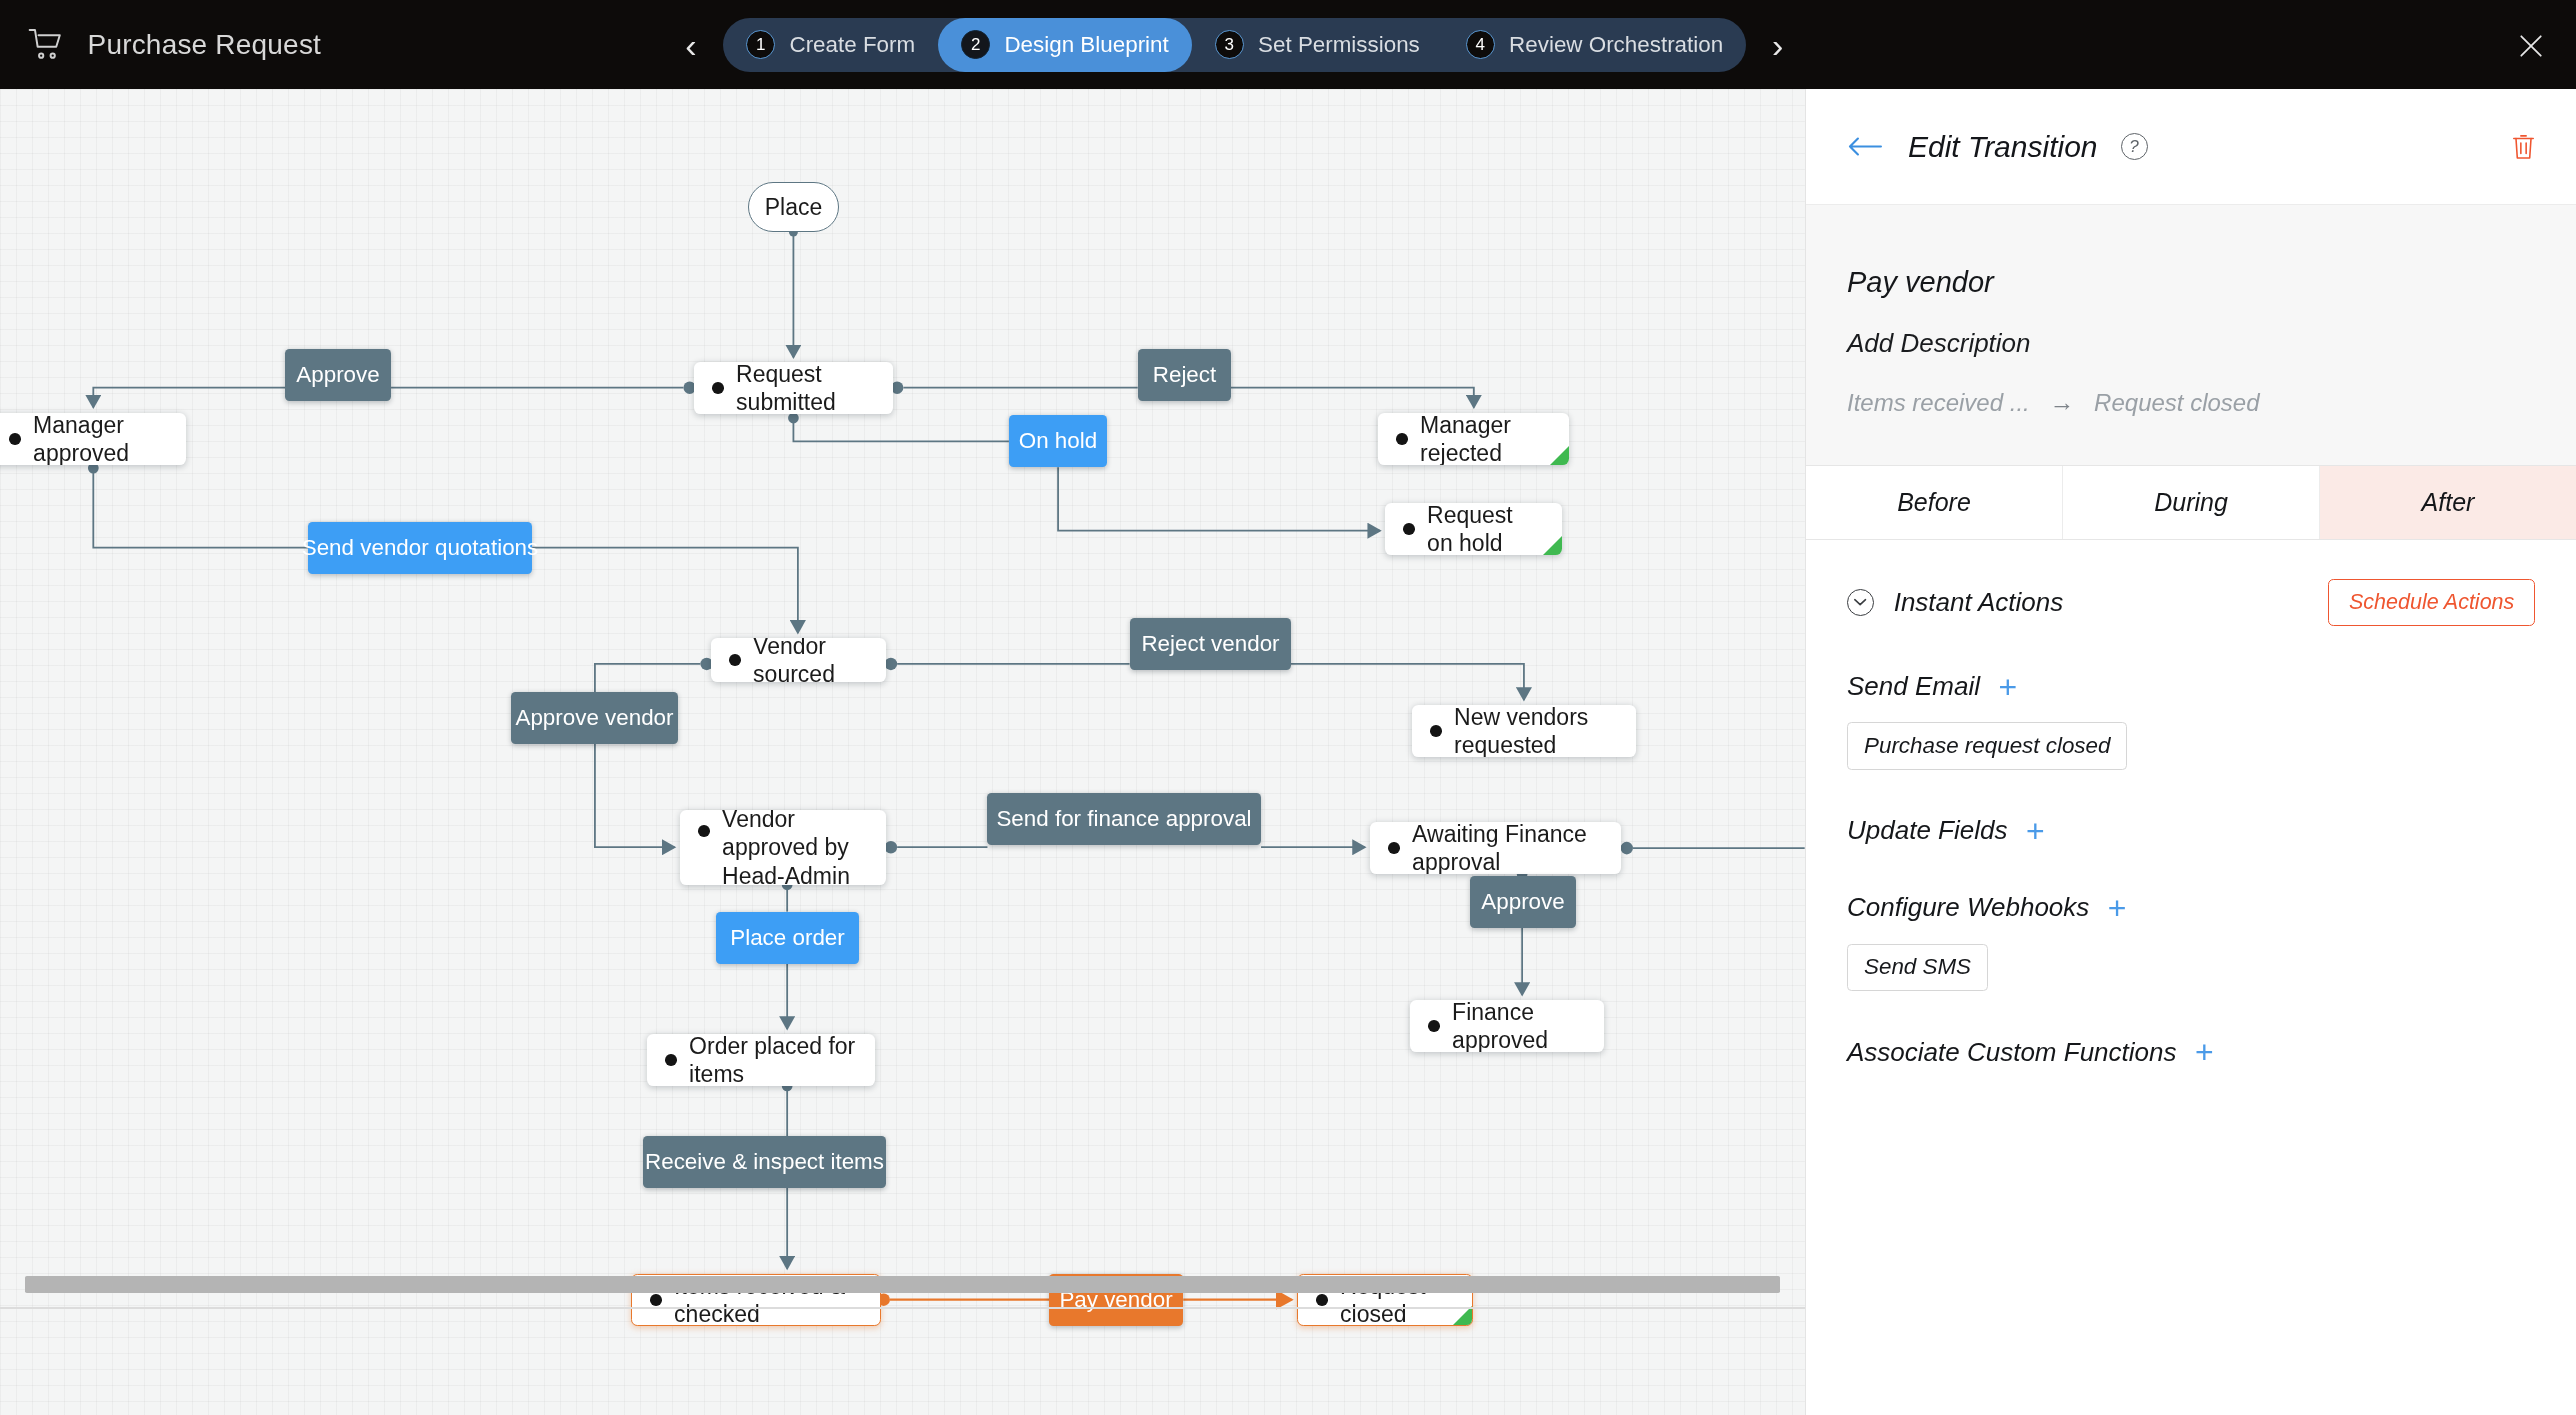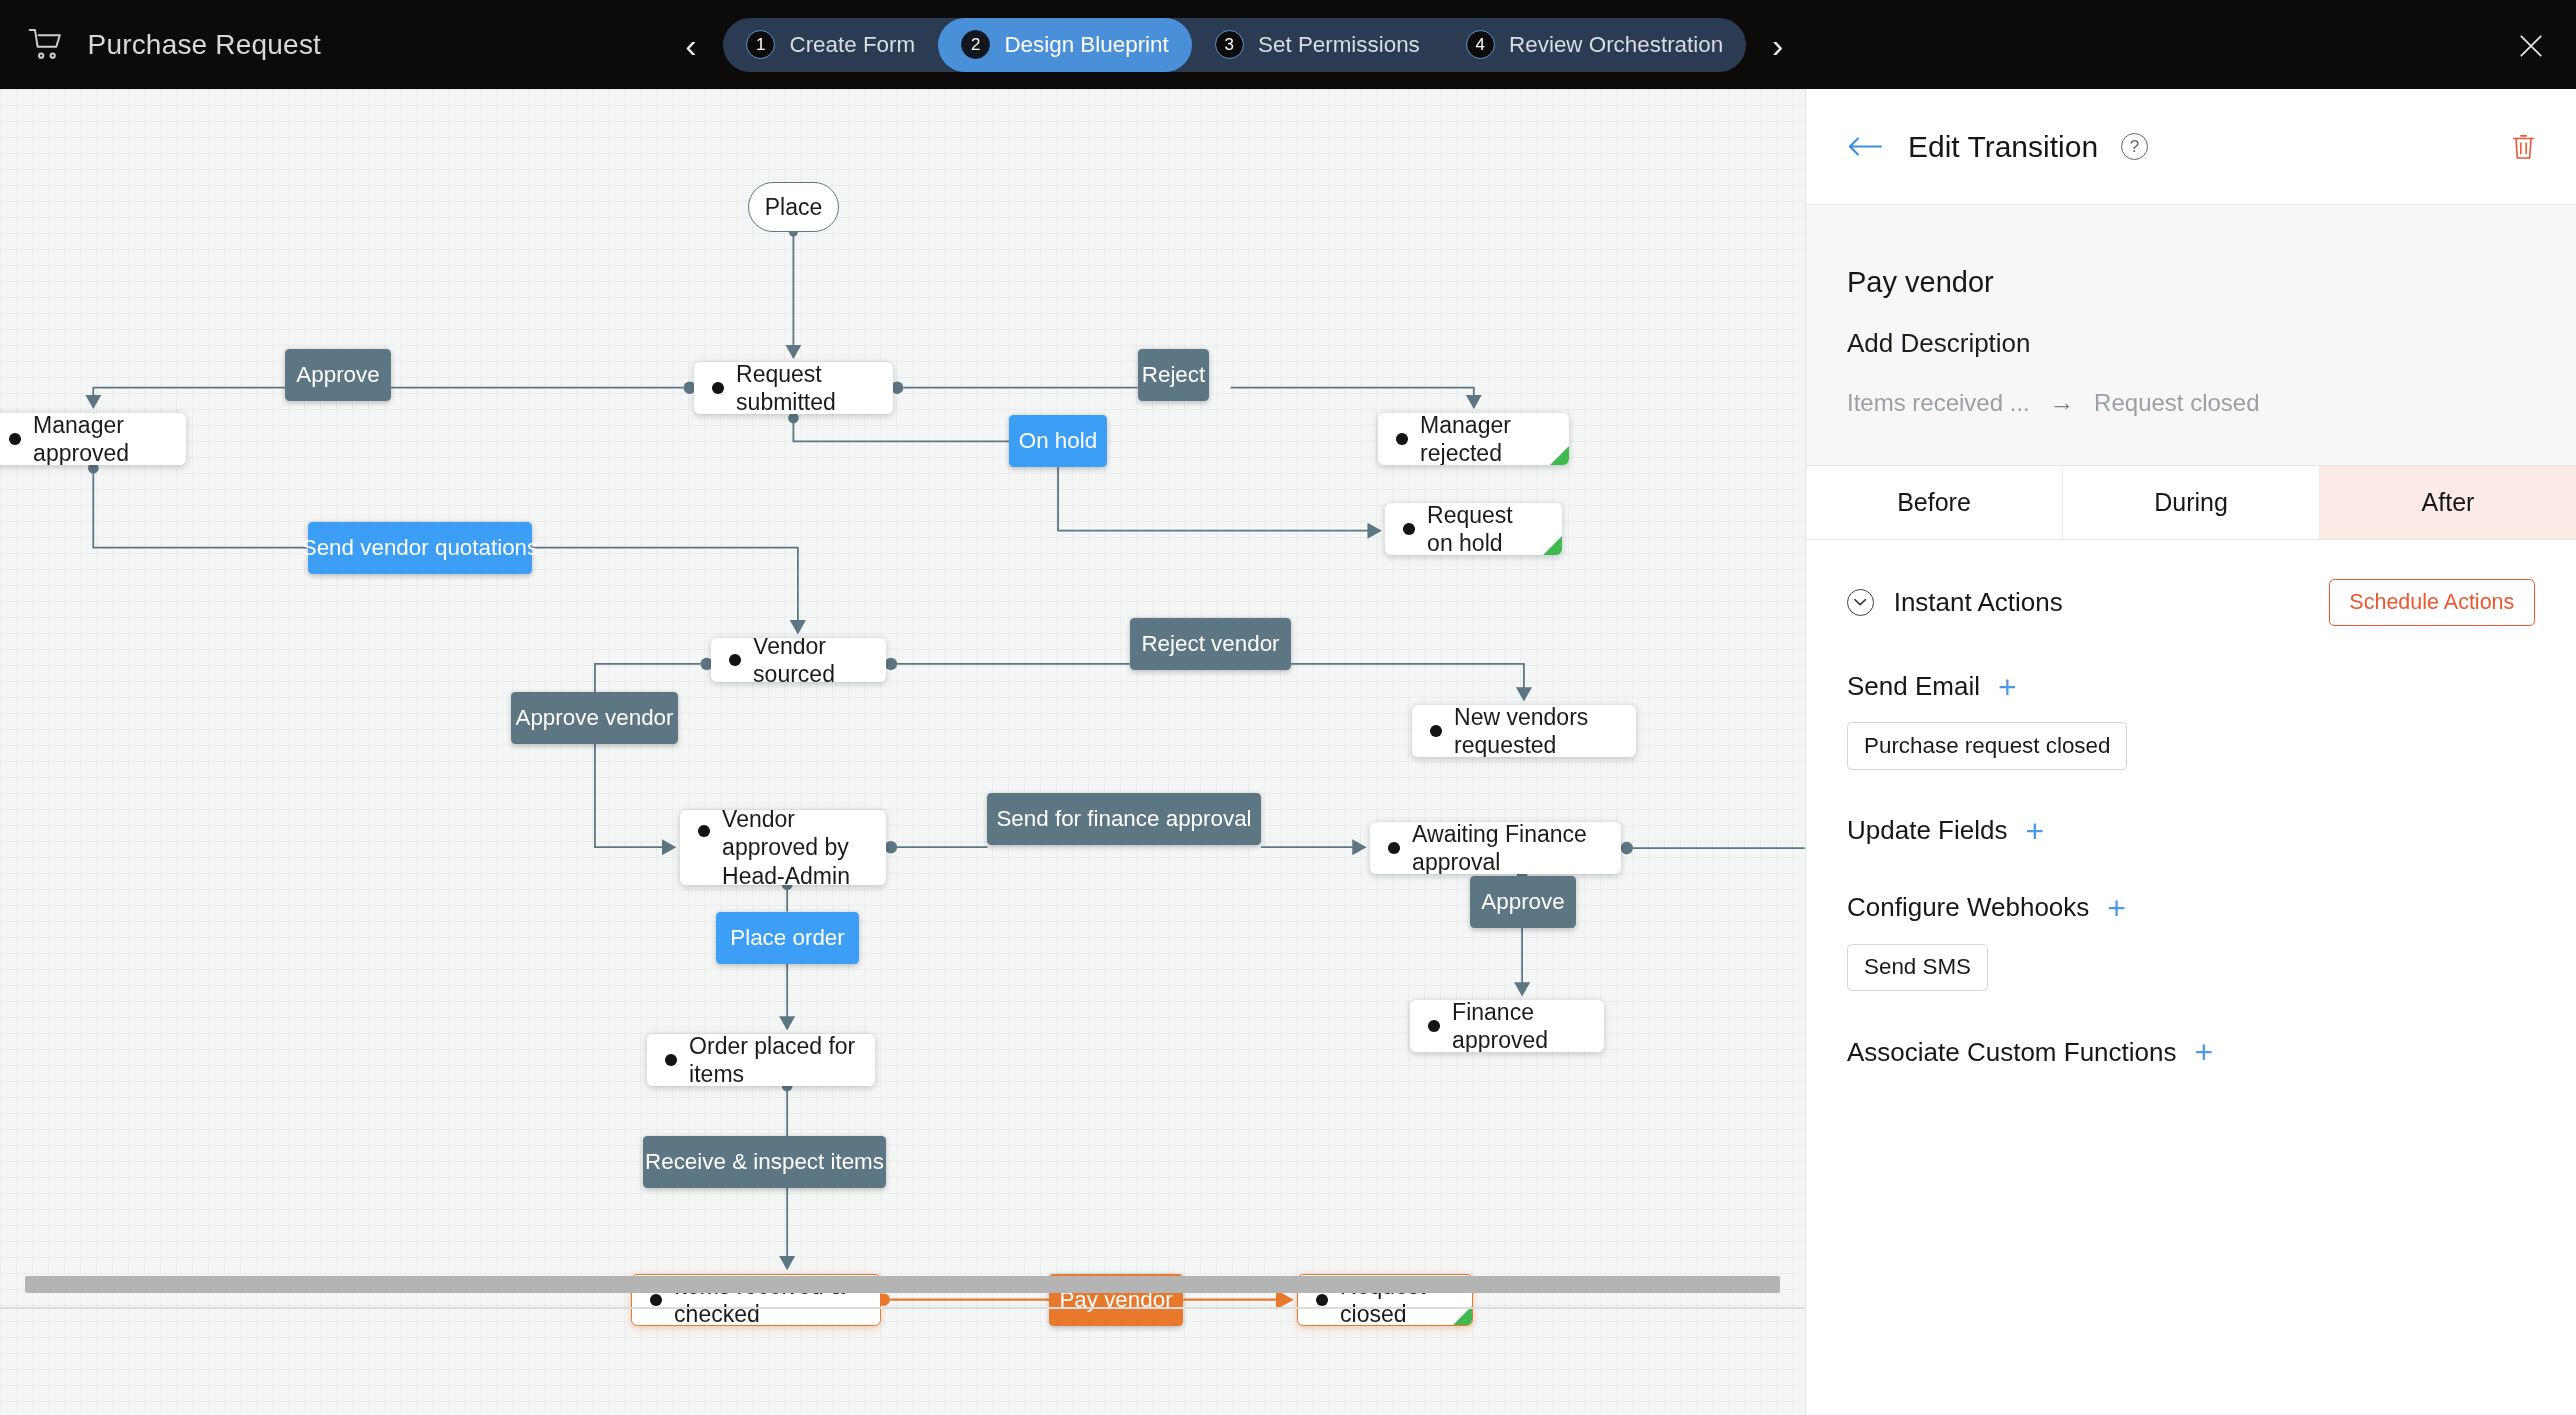--- a/index.html
+++ b/index.html
@@ -120,21 +120,21 @@
     background: #b4b4b4; border-radius: 1.8px; cursor: pointer;
   }
   .canvas-divider {
     position: absolute; left: 0; bottom: 106px; width: 1805px; height: 1.8px;
     background: #dcdcdc;
   }
 
   
   .panel {
     position: absolute; right: 0; top: 89px; width: 771px; height: 1326px;
-    background: #fff; border-left: 0.9px solid #e4e4e4;
+    background: #fff; border-left: 0.9px solid #e4e4e4; font-style: italic;
   }
   .panel-head {
     height: 116px; display: flex; align-items: center; padding: 0 41px 0 41px;
     border-bottom: 0.9px solid #ececec; background: #fff;
   }
   .back-arrow { cursor: pointer; display: flex; align-items: center; }
   .panel-title { font-size: 30px; color: #14161a; margin-left: 25px; font-weight: 400; }
   .help-icon {
     width: 27px; height: 27px; border-radius: 50%; border: 1.8px solid #5e6368;
     color: #5e6368; font-size: 17px; display: flex; align-items: center;
@@ -373,21 +373,21 @@
 
     <div class="state sel" style="left:1297px; top:1185px; width:176px; height:52px;">
       <span class="dot"></span>
       <span class="lbl">Request closed</span>
       <span class="corner"></span>
     </div>
 
     <div class="trans gray" style="left:285px; top:260px; width:106px; height:52px;">
       <span>Approve</span>
     </div>
-    <div class="trans gray" style="left:1138px; top:260px; width:71px; height:52px;">
+    <div class="trans gray" style="left:1138px; top:260px; width:93px; height:52px;">
       <span>Reject</span>
     </div>
     <div class="trans blue" style="left:1009px; top:326px; width:98px; height:52px;">
       <span>On hold</span>
     </div>
     <div class="trans blue" style="left:308px; top:433px; width:224px; height:52px;">
       <span>Send vendor quotations</span>
     </div>
     <div class="trans gray" style="left:1130px; top:529px; width:161px; height:52px;">
       <span>Reject vendor</span>

